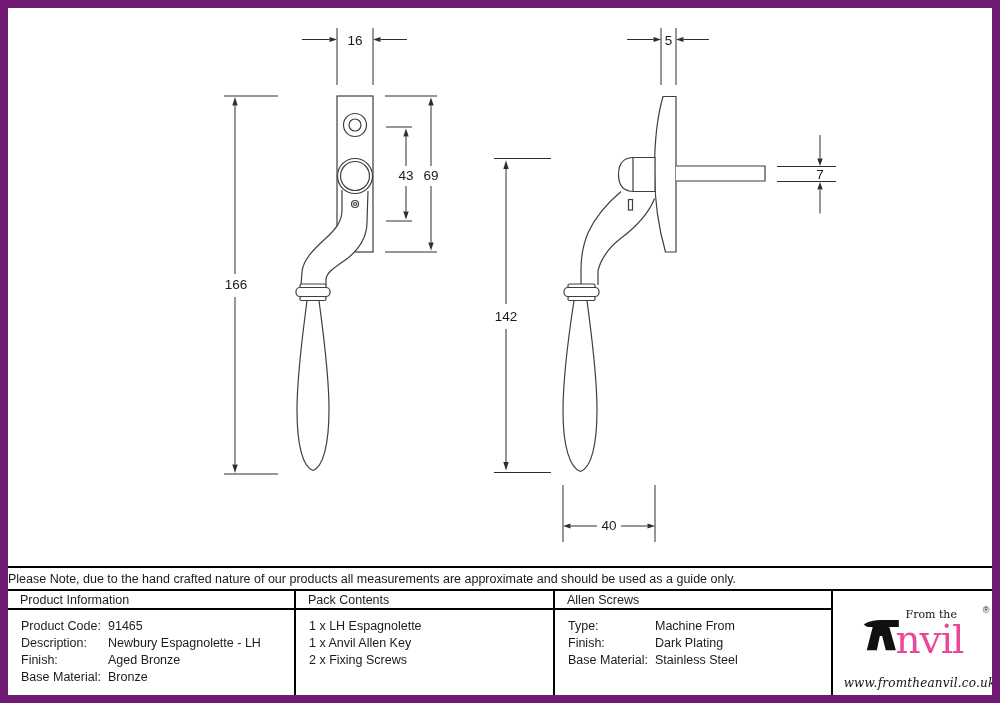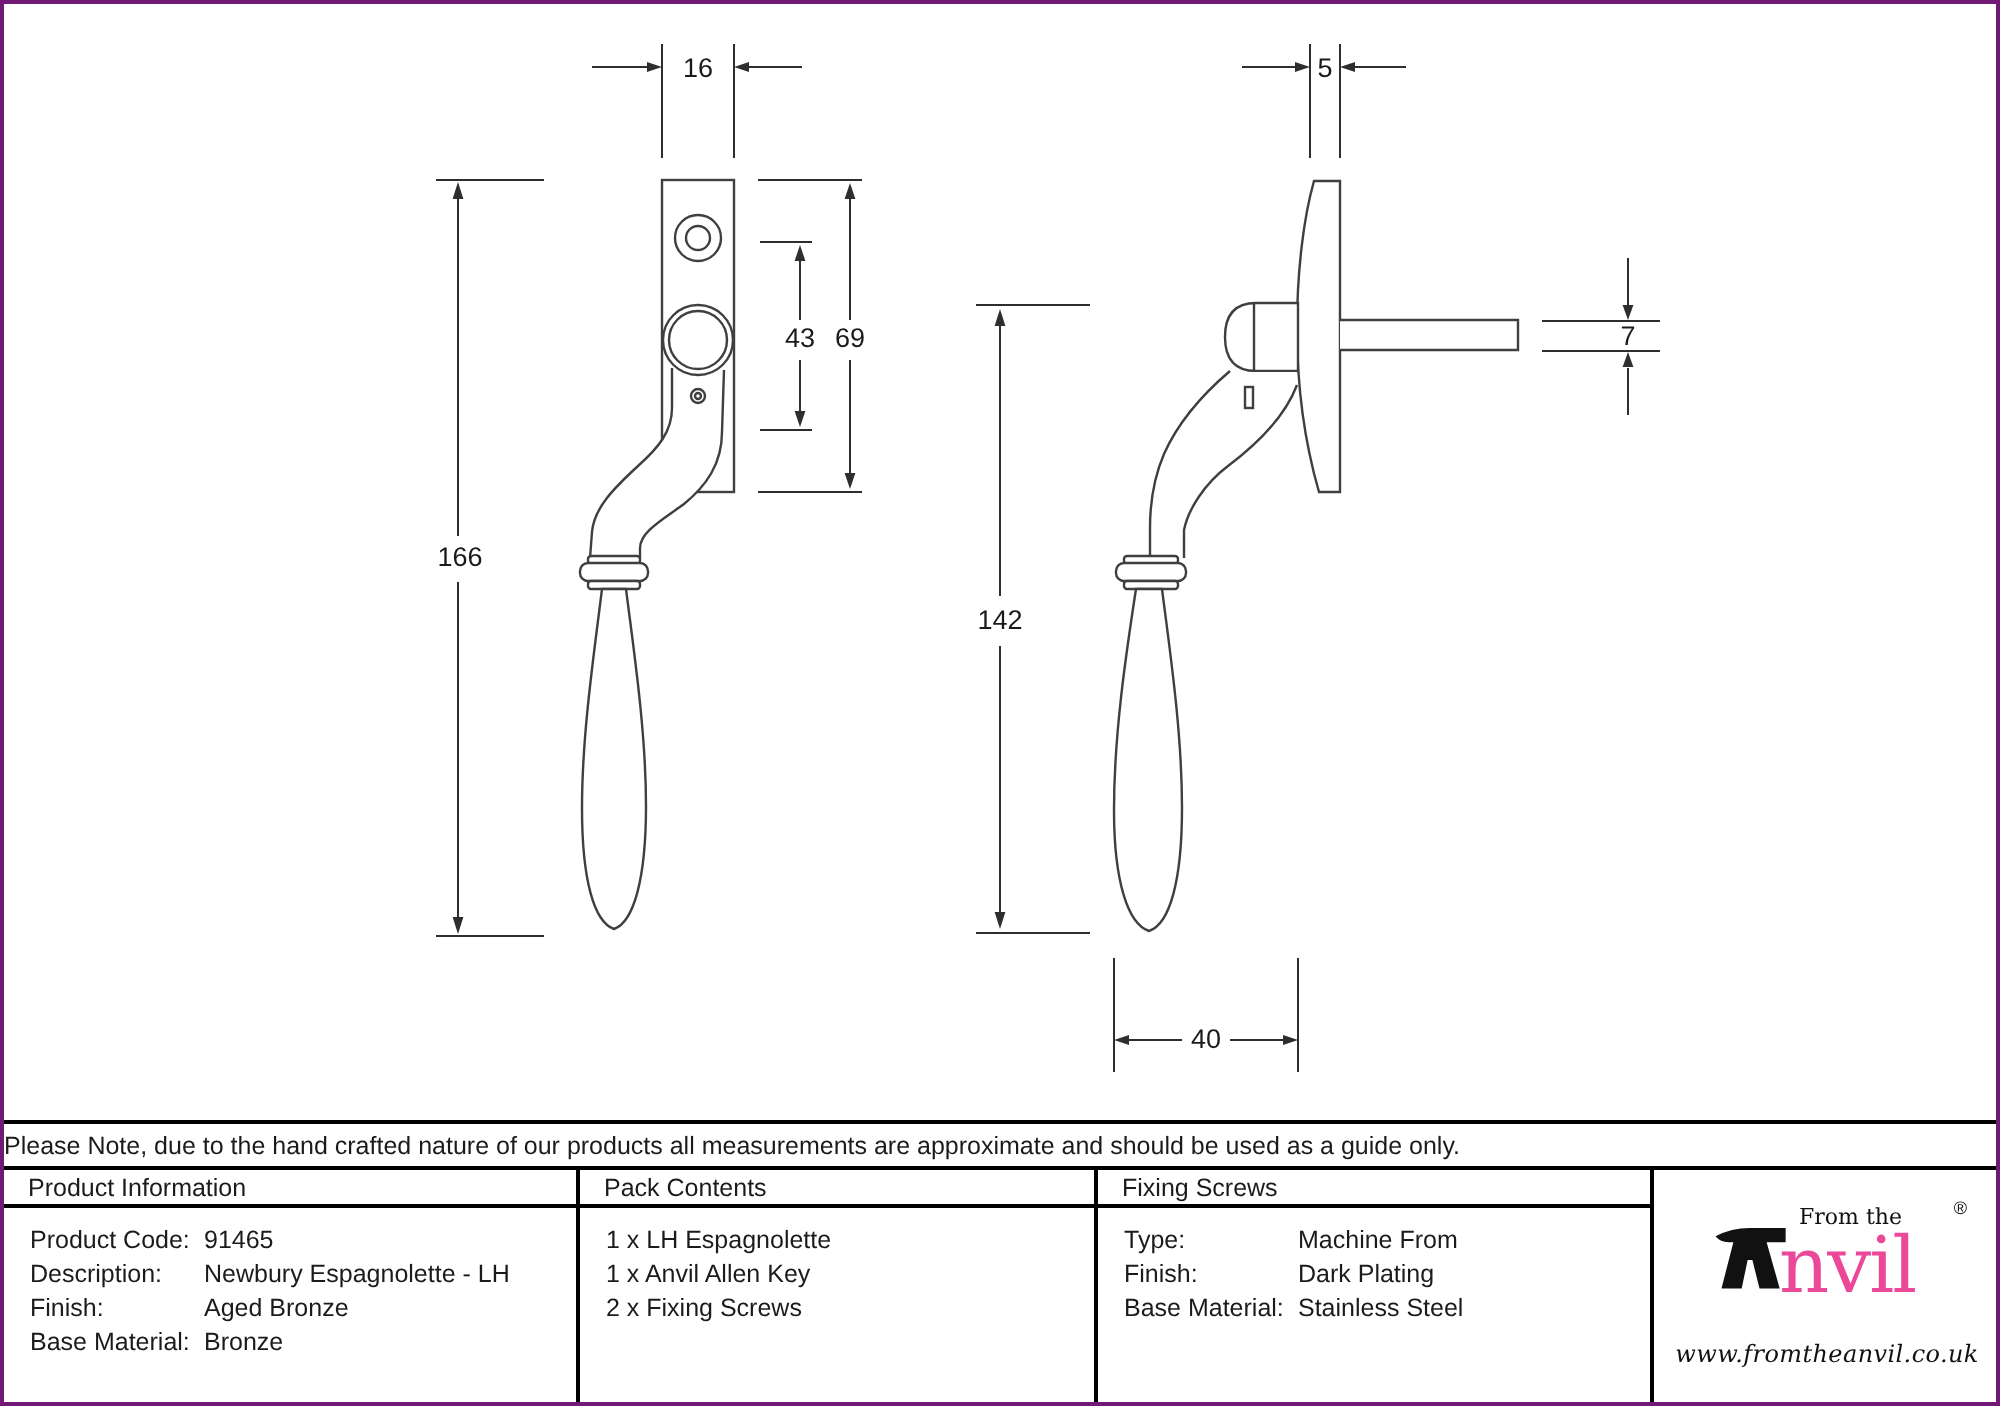--- a/index.html
+++ b/index.html
@@ -1,20 +1,20 @@
 <!DOCTYPE html>
 <html><head>
 <meta charset="utf-8">
 <style>
   html,body{margin:0;padding:0;background:#888;}
   .page{
     position:relative;
     width:1000px;height:703px;
     background:#ffffff;
-    border:2px solid #701a75;
+    border:8px solid #701a75;
     box-sizing:border-box;
     overflow:hidden;
     font-family:"Liberation Sans", sans-serif;
     color:#1b1b1b;
   }
   svg.drawing{position:absolute;left:0;top:0;}
   .draw-stroke{fill:none;stroke:#3f3f3f;stroke-width:1.2;}
   .draw-fill{fill:#ffffff;stroke:#3f3f3f;stroke-width:1.2;}
   .draw-fill-noline{fill:#ffffff;stroke:none;}
   .dim{fill:none;stroke:#2e2e2e;stroke-width:1;}
@@ -207,21 +207,21 @@
     <div class="col c2">
       <div class="col-hdr">Pack Contents</div>
       <div class="col-body">
         <div class="pk">1 x LH Espagnolette</div>
         <div class="pk">1 x Anvil Allen Key</div>
         <div class="pk">2 x Fixing Screws</div>
       </div>
     </div>
 
     <div class="col c3">
-      <div class="col-hdr">Fixing Screws</div>
+      <div class="col-hdr">Allen Screws</div>
       <div class="col-body">
         <div class="kv">
           <span class="k">Type:</span>
           <span class="v">Machine From</span>
         </div>
         <div class="kv">
           <span class="k">Finish:</span>
           <span class="v">Dark Plating</span>
         </div>
         <div class="kv">

